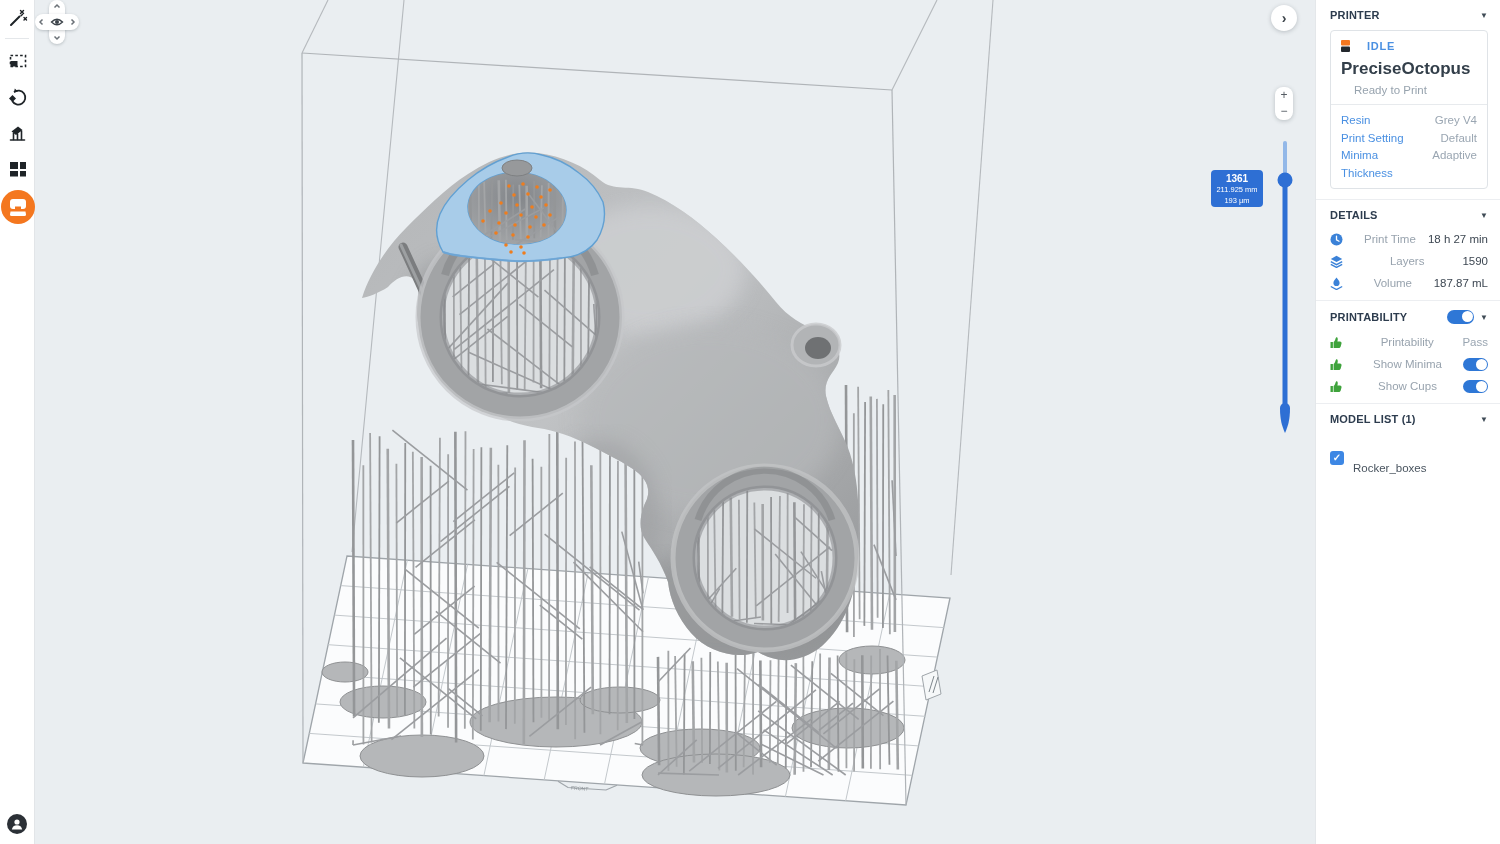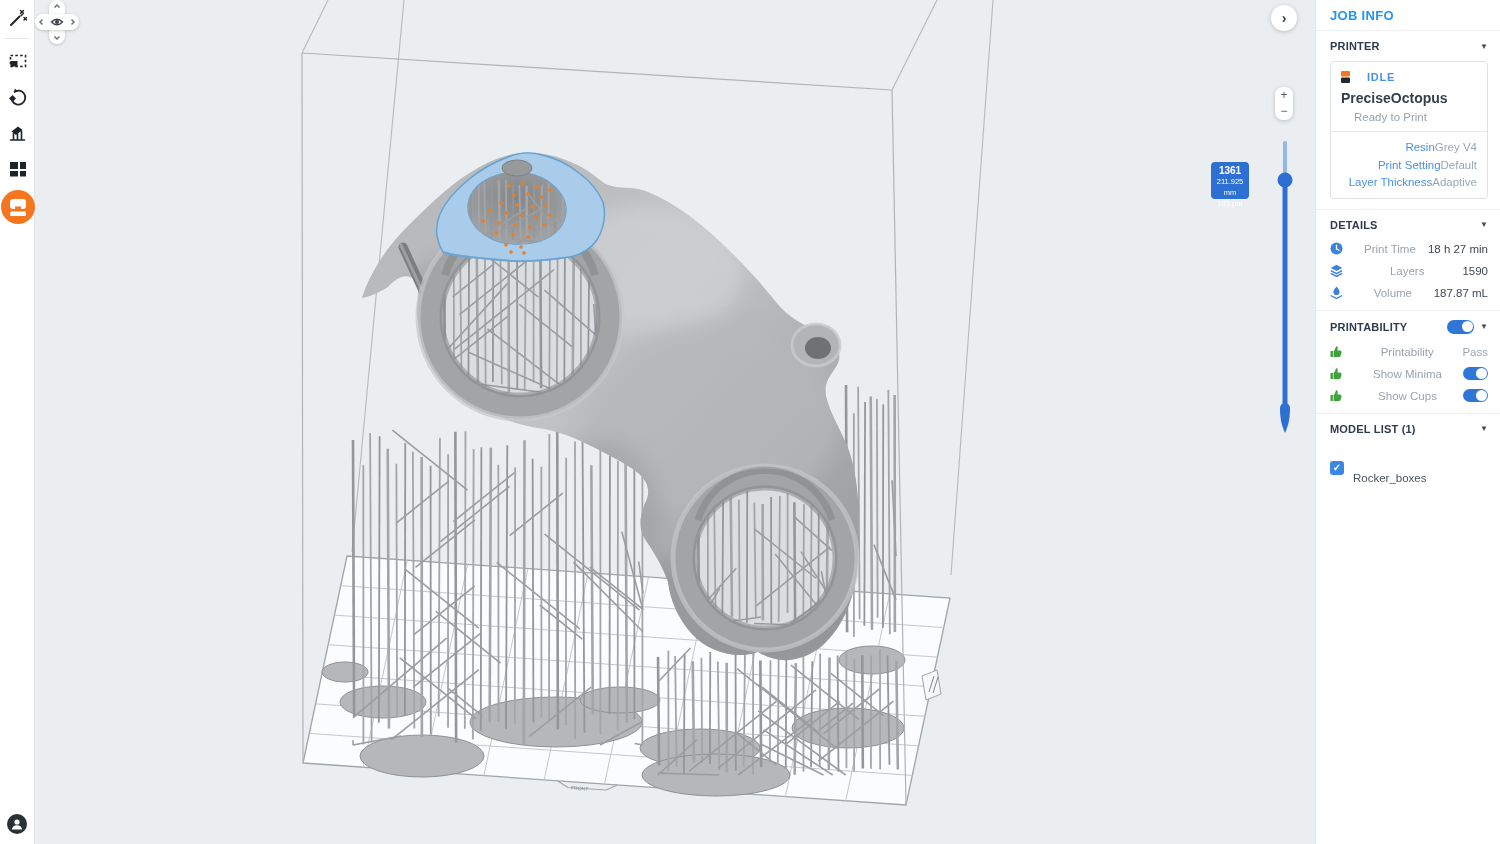--- a/index.html
+++ b/index.html
@@ -21,38 +21,38 @@
   .float-ctl { position:absolute; background:#fff; box-shadow:0 1px 4px rgba(40,50,60,.25); color:#3c434a; }
   #collapse-btn { left:1236px; top:5px; width:26px; height:26px; border-radius:50%; display:flex; align-items:center; justify-content:center; cursor:pointer; font-size:14px; font-weight:bold; }
   #navpad { left:1228px; top:40px; width:44px; height:44px; background:transparent; box-shadow:none; }
   #navpad .pv, #navpad .ph { position:absolute; background:#fff; border-radius:8px; box-shadow:0 1px 3px rgba(40,50,60,.25); }
   #navpad .pv { left:14px; top:0; width:16px; height:44px; }
   #navpad .ph { left:0; top:14px; width:44px; height:16px; }
   #navpad svg { position:absolute; left:0; top:0; }
   #zoom-ctl { left:1240px; top:87px; width:18px; height:33px; border-radius:8px; display:flex; flex-direction:column; align-items:center; justify-content:space-between; padding:2px 0 3px; cursor:pointer; font-size:12px; line-height:12px; color:#555c63; }
   #zoom-ctl span { cursor:pointer; }
 
-  #slice-tip { position:absolute; left:1176px; top:162px; width:38px; height:37px; background:#2e6fd4; border-radius:4px; color:#fff; text-align:center; padding-top:3px; z-index:5; }
+  #slice-tip { position:absolute; left:1176px; top:170px; width:52px; height:37px; background:#2e6fd4; border-radius:4px; color:#fff; text-align:center; padding-top:3px; z-index:5; }
   #slice-tip .l1 { font-size:10px; font-weight:bold; line-height:11px; }
   #slice-tip .l2 { font-size:7.5px; line-height:11px; }
 
   
   #jobinfo { position:absolute; right:0; top:0; width:185px; height:844px; background:#fff; border-left:1px solid #e4e7ea; z-index:30; font-size:11.5px; color:#3d4752; }
   #jobinfo-title { color:#2196f3; font-weight:bold; font-size:13px; letter-spacing:.3px; padding:8px 14px 7px; border-bottom:1px solid #eceef1; }
   .sec-head { display:flex; align-items:center; padding:9px 12px 7px 14px; font-weight:bold; font-size:11px; color:#2d3c4e; letter-spacing:.2px; cursor:pointer; }
   .sec-head .grow { flex:1; }
   .chev { color:#3f4b56; font-size:8px; margin-left:6px; cursor:pointer; }
   .sec-divider { border-top:1px solid #eceef1; margin-top:6px; }
 
   #printer-card { margin:2px 12px 10px 14px; border:1px solid #dfe3e7; border-radius:4px; padding:9px 10px 6px; }
   #printer-status { display:flex; align-items:center; gap:17px; color:#4a90e2; font-weight:bold; font-size:11px; letter-spacing:.8px; }
-  #printer-name { font-weight:bold; font-size:14px; color:#333f4a; margin-top:7px; }
+  #printer-name { font-weight:bold; font-size:17px; color:#333f4a; margin-top:7px; }
   #printer-state { color:#97a3ae; margin-top:5px;margin-left:13px; }
   #printer-card .card-divider { border-top:1px solid #e7eaed; margin:8px -10px 7px; }
-  .kv { display:flex; justify-content:flex-end; line-height:17.5px; }
+  .kv { display:flex; justify-content:space-between; line-height:17.5px; }
   .kv .k { color:#4a90e2; cursor:pointer; }
   .kv .v { color:#9aa6b2; }
 
   .drow { display:flex; align-items:center; padding:4px 12px 4px 14px; line-height:14px;text-align:center; }
   .drow .dlabel { color:#98a3ae; margin-left:9px; flex:1; }
   .drow .dval { color:#3d4752; }
   .drow .dval.muted { color:#9aa6b2; }
 
   .toggle { width:25px; height:13px; border-radius:7px; background:#2e77d6; position:relative; display:inline-block; cursor:pointer; }
   .toggle::after { content:''; position:absolute; right:1px; top:1px; width:11px; height:11px; border-radius:50%; background:#fff; }
@@ -535,21 +535,20 @@
     </div>
 
     <div id="slice-tip">
       <div class="l1">1361</div>
       <div class="l2">211.925 mm</div>
       <div class="l2">193 µm</div>
     </div>
   </div>
 
   <div id="jobinfo">
-    <div id="jobinfo-title">JOB INFO</div>
 
     <div class="sec-head">
       <span>PRINTER</span>
       <span class="grow"></span>
         <span class="chev">▼</span>
     </div>
 
     <div id="printer-card">
       <div id="printer-status">
         <svg width="9" height="12">
@@ -563,21 +562,21 @@
       <div class="card-divider"></div>
       <div class="kv">
         <span class="k">Resin</span>
         <span class="v">Grey V4</span>
       </div>
       <div class="kv">
         <span class="k">Print Setting</span>
         <span class="v">Default</span>
       </div>
       <div class="kv">
-        <span class="k">Layer Thickness</span>
+        <span class="k">Minima Thickness</span>
         <span class="v">Adaptive</span>
       </div>
     </div>
 
     <div class="sec-divider"></div>
     <div class="sec-head">
       <span>DETAILS</span>
       <span class="grow"></span>
         <span class="chev">▼</span>
     </div>

